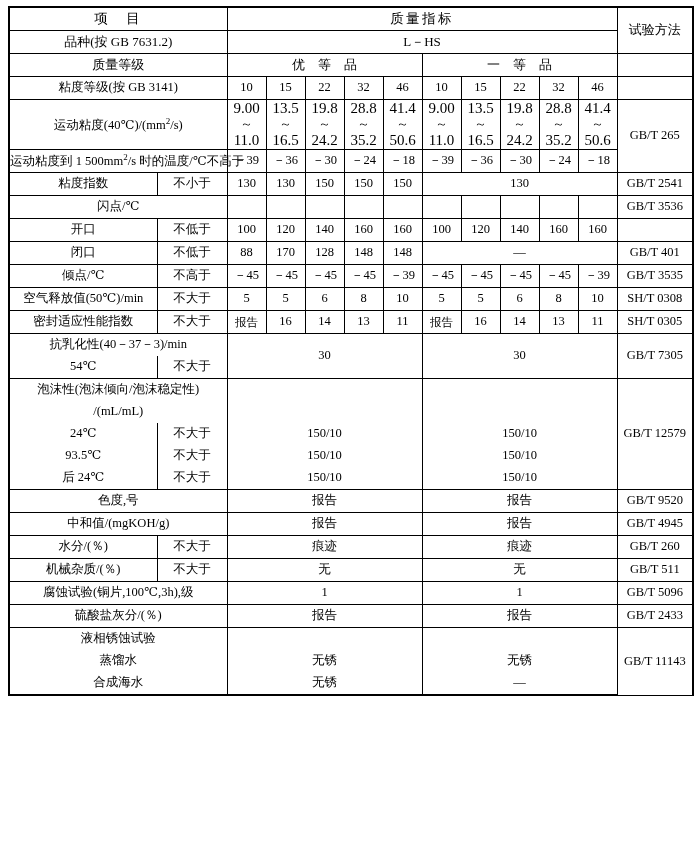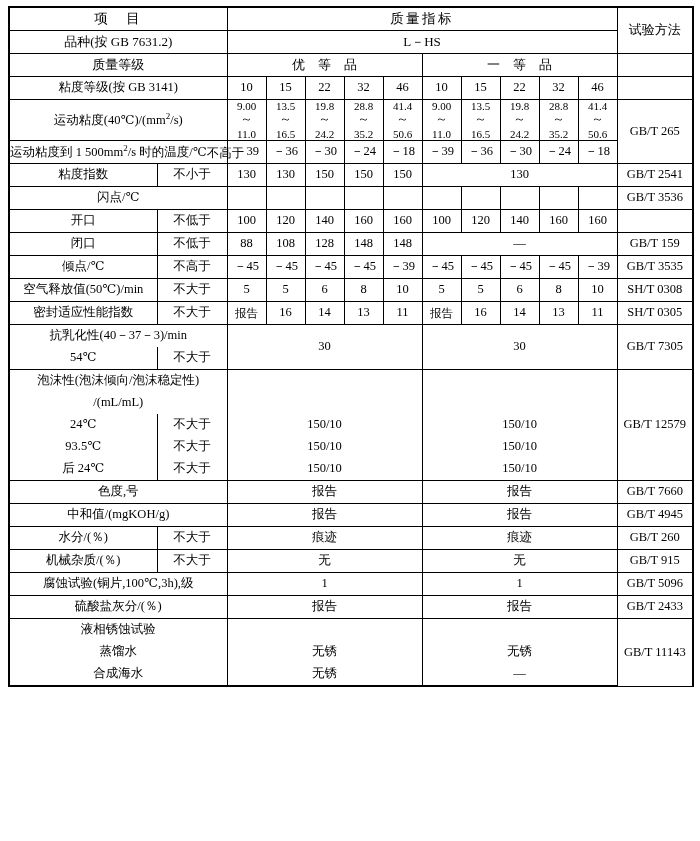--- a/index.html
+++ b/index.html
@@ -70,21 +70,21 @@
   .hdr-sub {
     font-size: 13px;
   }
   .method {
     font-size: 12.5px;
     white-space: nowrap;
   }
   .two-line {
     display: block;
     line-height: 1.12;
-    font-size: 11px;
+    font-size: 15px;
   }
   .sup { font-size: 9px; vertical-align: super; }
   .small { font-size: 11.5px; }
   .tall { height: 40px; }
   .h18 { height: 19px; }
 </style>
 </head>
 <body>
 
 <div class="sheet">
@@ -215,26 +215,26 @@
     <td>140</td>
     <td>160</td>
     <td>160</td>
     <td class="thick-r method"></td>
   </tr>
 
   <tr>
     <td class="thick-l lbl-ind">闭口</td>
     <td class="qual">不低于</td>
     <td>88</td>
-    <td>108</td>
+    <td>170</td>
     <td>128</td>
     <td>148</td>
     <td>148</td>
     <td colspan="5">—</td>
-    <td class="thick-r method">GB/T 159</td>
+    <td class="thick-r method">GB/T 401</td>
   </tr>
 
   <tr>
     <td class="thick-l lbl">倾点/℃</td>
     <td class="qual">不高于</td>
     <td>－45</td>
     <td>－45</td>
     <td>－45</td>
     <td>－45</td>
     <td>－39</td>
@@ -316,21 +316,21 @@
     <td class="thick-l lbl-ind2 h18" style="border-top:none;">后 24℃</td>
     <td class="qual h18" style="border-top:none;">不大于</td>
     <td colspan="5" class="h18" style="border-top:none;">150/10</td>
     <td colspan="5" class="h18" style="border-top:none;">150/10</td>
   </tr>
 
   <tr>
     <td colspan="2" class="thick-l lbl">色度,号</td>
     <td colspan="5">报告</td>
     <td colspan="5">报告</td>
-    <td class="thick-r method">GB/T 7660</td>
+    <td class="thick-r method">GB/T 9520</td>
   </tr>
 
   <tr>
     <td colspan="2" class="thick-l lbl">中和值/(mgKOH/g)</td>
     <td colspan="5">报告</td>
     <td colspan="5">报告</td>
     <td class="thick-r method">GB/T 4945</td>
   </tr>
 
   <tr>
@@ -339,21 +339,21 @@
     <td colspan="5">痕迹</td>
     <td colspan="5">痕迹</td>
     <td class="thick-r method">GB/T 260</td>
   </tr>
 
   <tr>
     <td class="thick-l lbl">机械杂质/(％)</td>
     <td class="qual">不大于</td>
     <td colspan="5">无</td>
     <td colspan="5">无</td>
-    <td class="thick-r method">GB/T 915</td>
+    <td class="thick-r method">GB/T 511</td>
   </tr>
 
   <tr>
     <td colspan="2" class="thick-l lbl">腐蚀试验(铜片,100℃,3h),级</td>
     <td colspan="5">1</td>
     <td colspan="5">1</td>
     <td class="thick-r method">GB/T 5096</td>
   </tr>
 
   <tr>

